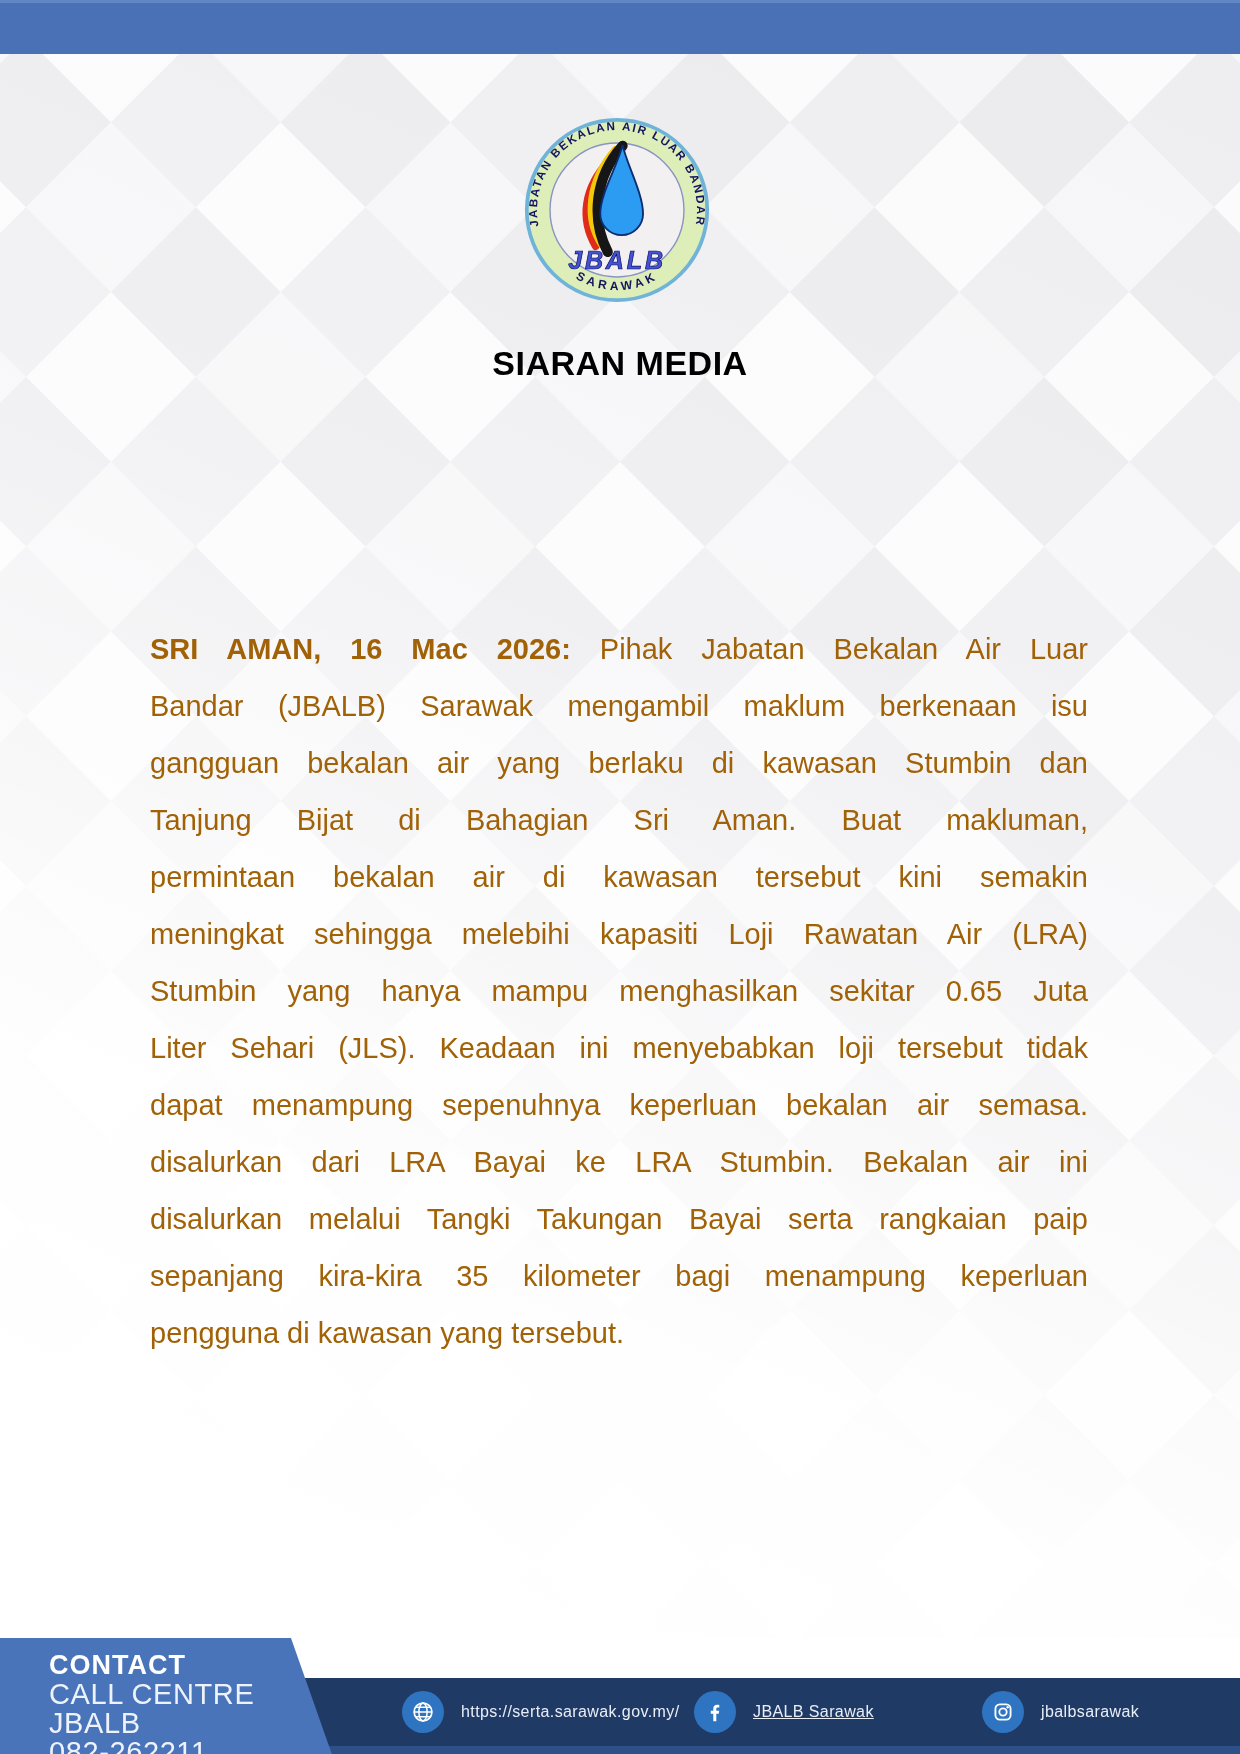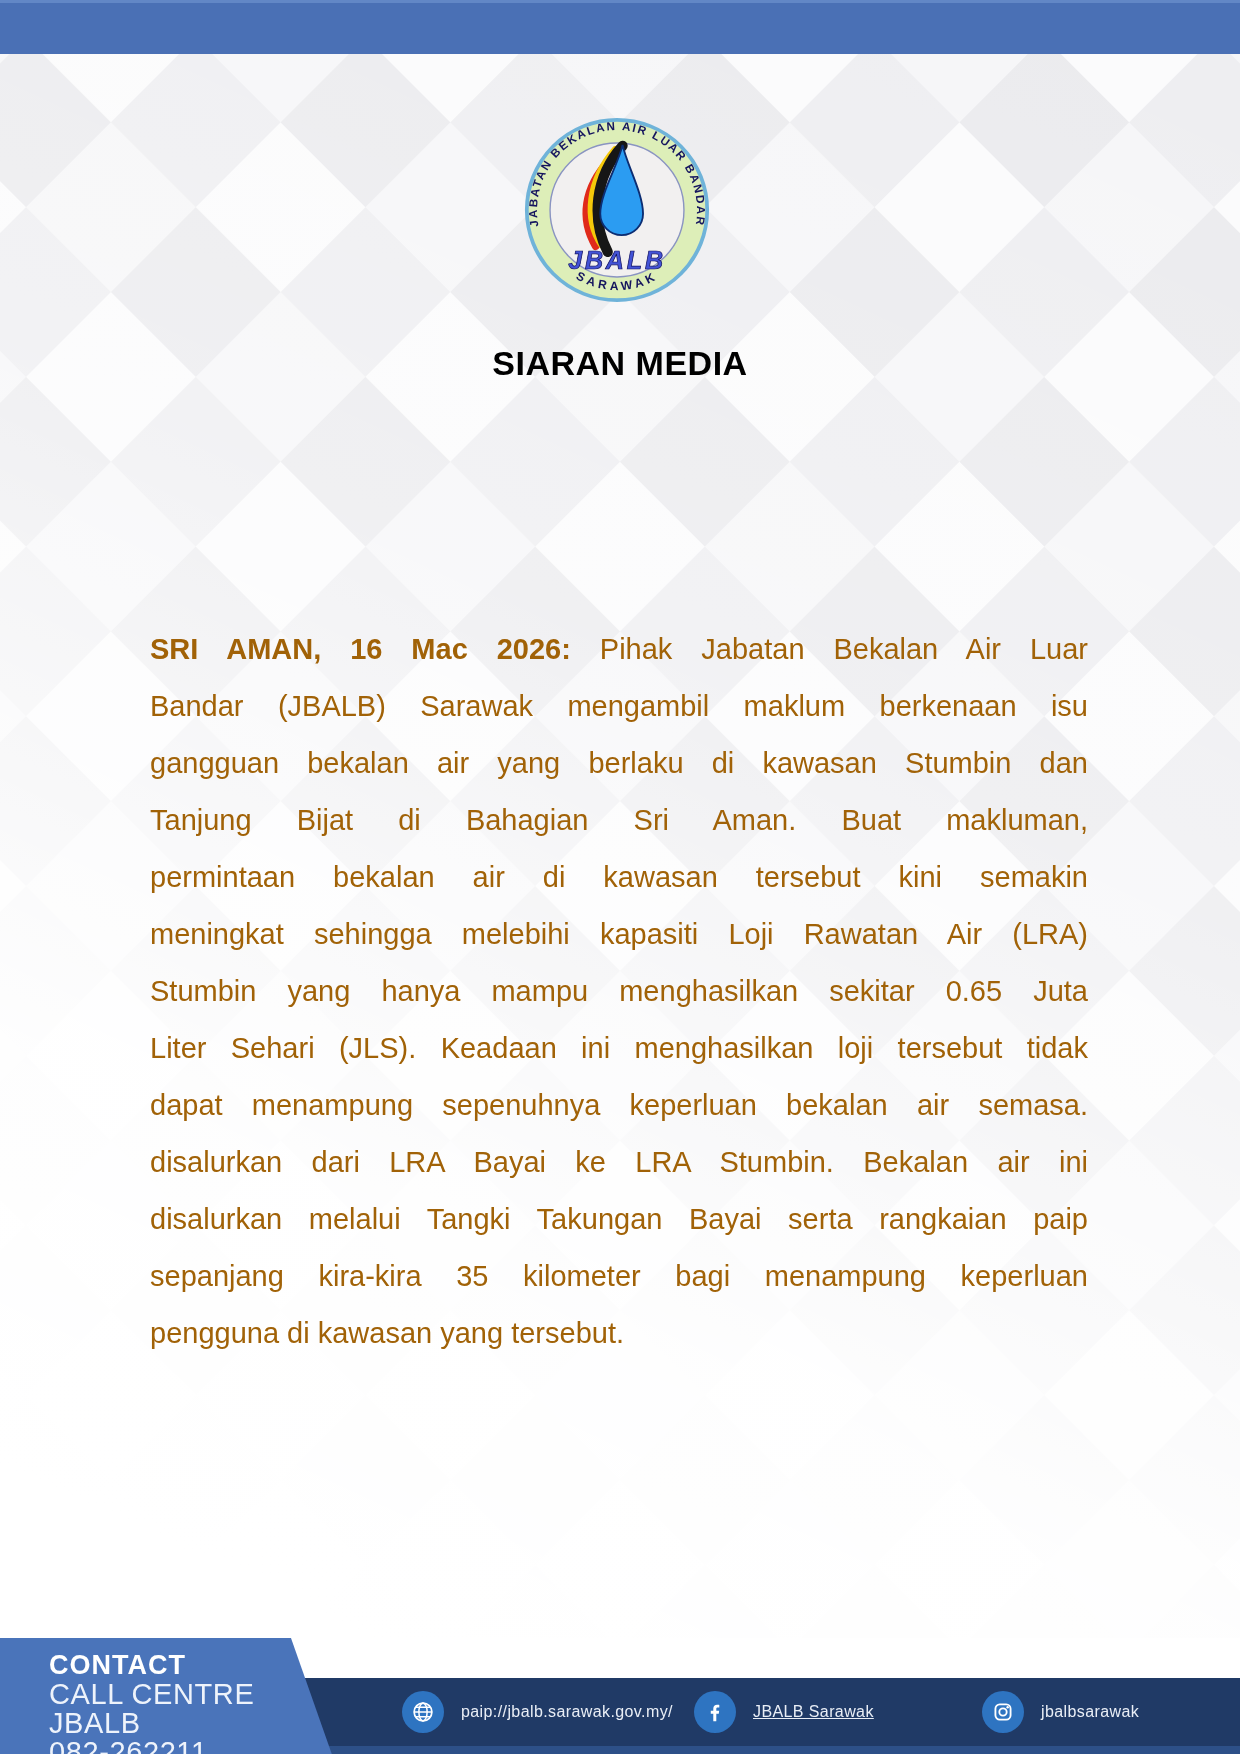--- a/index.html
+++ b/index.html
@@ -113,39 +113,39 @@
 
 
   <div class="body-text">
     <div class="bline"><b>SRI AMAN, 16 Mac 2026:</b> <span>Pihak Jabatan Bekalan Air Luar</span></div>
     <div class="bline">Bandar (JBALB) Sarawak mengambil maklum berkenaan isu</div>
     <div class="bline">gangguan bekalan air yang berlaku di kawasan Stumbin dan</div>
     <div class="bline">Tanjung Bijat di Bahagian Sri Aman. Buat makluman,</div>
     <div class="bline">permintaan bekalan air di kawasan tersebut kini semakin</div>
     <div class="bline">meningkat sehingga melebihi kapasiti Loji Rawatan Air (LRA)</div>
     <div class="bline">Stumbin yang hanya mampu menghasilkan sekitar 0.65 Juta</div>
-    <div class="bline">Liter Sehari (JLS). Keadaan ini menghasilkan loji tersebut tidak</div>
+    <div class="bline">Liter Sehari (JLS). Keadaan ini menyebabkan loji tersebut tidak</div>
     <div class="bline">dapat menampung sepenuhnya keperluan bekalan air semasa.</div>
     <div class="bline">disalurkan dari LRA Bayai ke LRA Stumbin. Bekalan air ini</div>
     <div class="bline">disalurkan melalui Tangki Takungan Bayai serta rangkaian paip</div>
     <div class="bline">sepanjang kira-kira 35 kilometer bagi menampung keperluan</div>
     <div class="bline last">pengguna di kawasan yang tersebut.</div>
   </div>
 
   <div class="navy-bar">
 
     <div class="social-item" style="left:402px;">
       <span class="icon-circle">
         <svg viewBox="0 0 24 24">
           <circle cx="12" cy="12" r="8.2" fill="none" stroke="#fff" stroke-width="1.6"></circle>
           <ellipse cx="12" cy="12" rx="3.8" ry="8.2" fill="none" stroke="#fff" stroke-width="1.4"></ellipse>
           <path d="M3.8 12 H20.2 M5.3 7.6 H18.7 M5.3 16.4 H18.7" stroke="#fff" stroke-width="1.4" fill="none"></path>
         </svg>
       </span>
-      <span>paip://jbalb.sarawak.gov.my/</span>
+      <span>https://serta.sarawak.gov.my/</span>
     </div>
 
     <div class="social-item" style="left:694px;text-decoration:underline;">
       <span class="icon-circle">
         <svg viewBox="0 0 24 24">
           <path d="M13.2 20.5v-6.9h2.3l.35-2.7H13.2V9.2c0-.78.22-1.31 1.34-1.31h1.43V5.48c-.25-.03-1.1-.11-2.08-.11-2.06 0-3.47 1.26-3.47 3.57v1.96H8.1v2.7h2.32v6.9h2.78z" fill="#ffffff"></path>
         </svg>
       </span>
       <span>JBALB Sarawak</span>
     </div>

